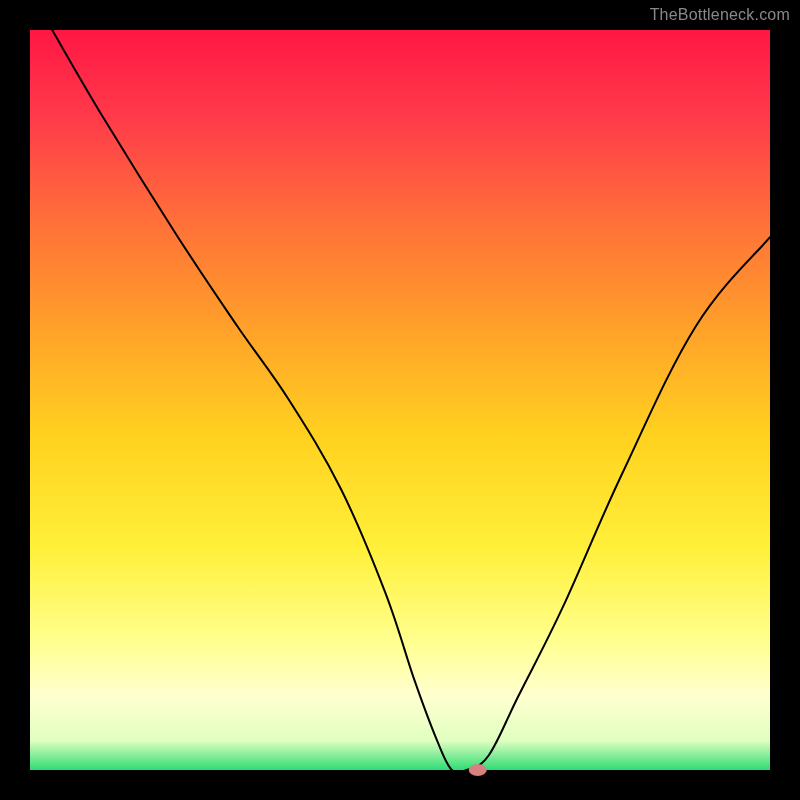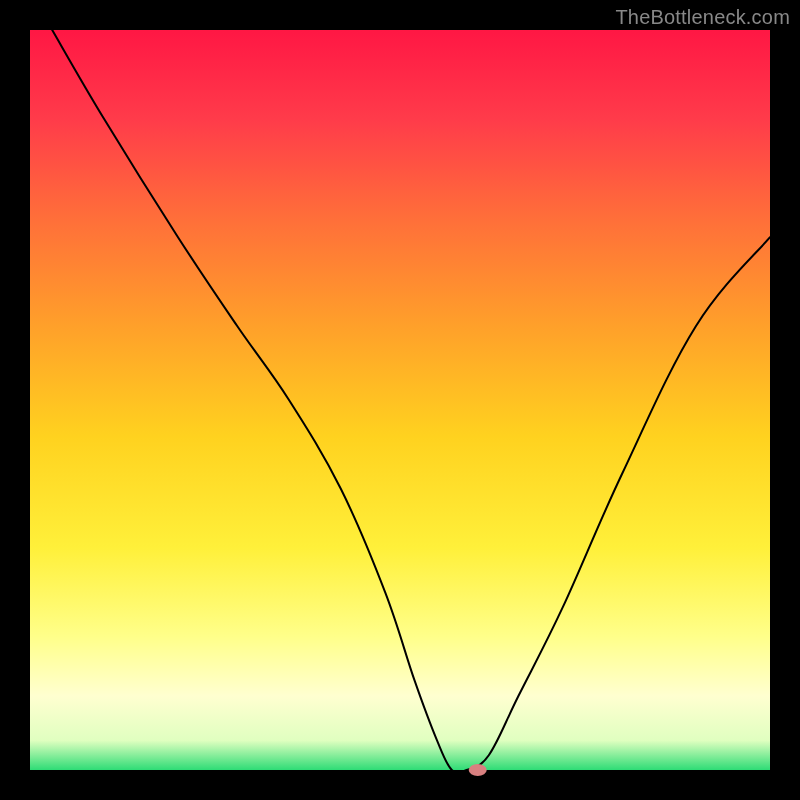--- a/index.html
+++ b/index.html
@@ -15,21 +15,21 @@
     position: relative;
     width: 800px;
     height: 800px;
     background: #000;
   }
   .watermark {
     position: absolute;
     top: 6px;
     right: 10px;
     color: #888;
-    font-size: 20px;
+    font-size: 16px;
     font-weight: 500;
     letter-spacing: 0.2px;
     z-index: 10;
   }
   svg {
     position: absolute;
     top: 0;
     left: 0;
   }
 </style>

